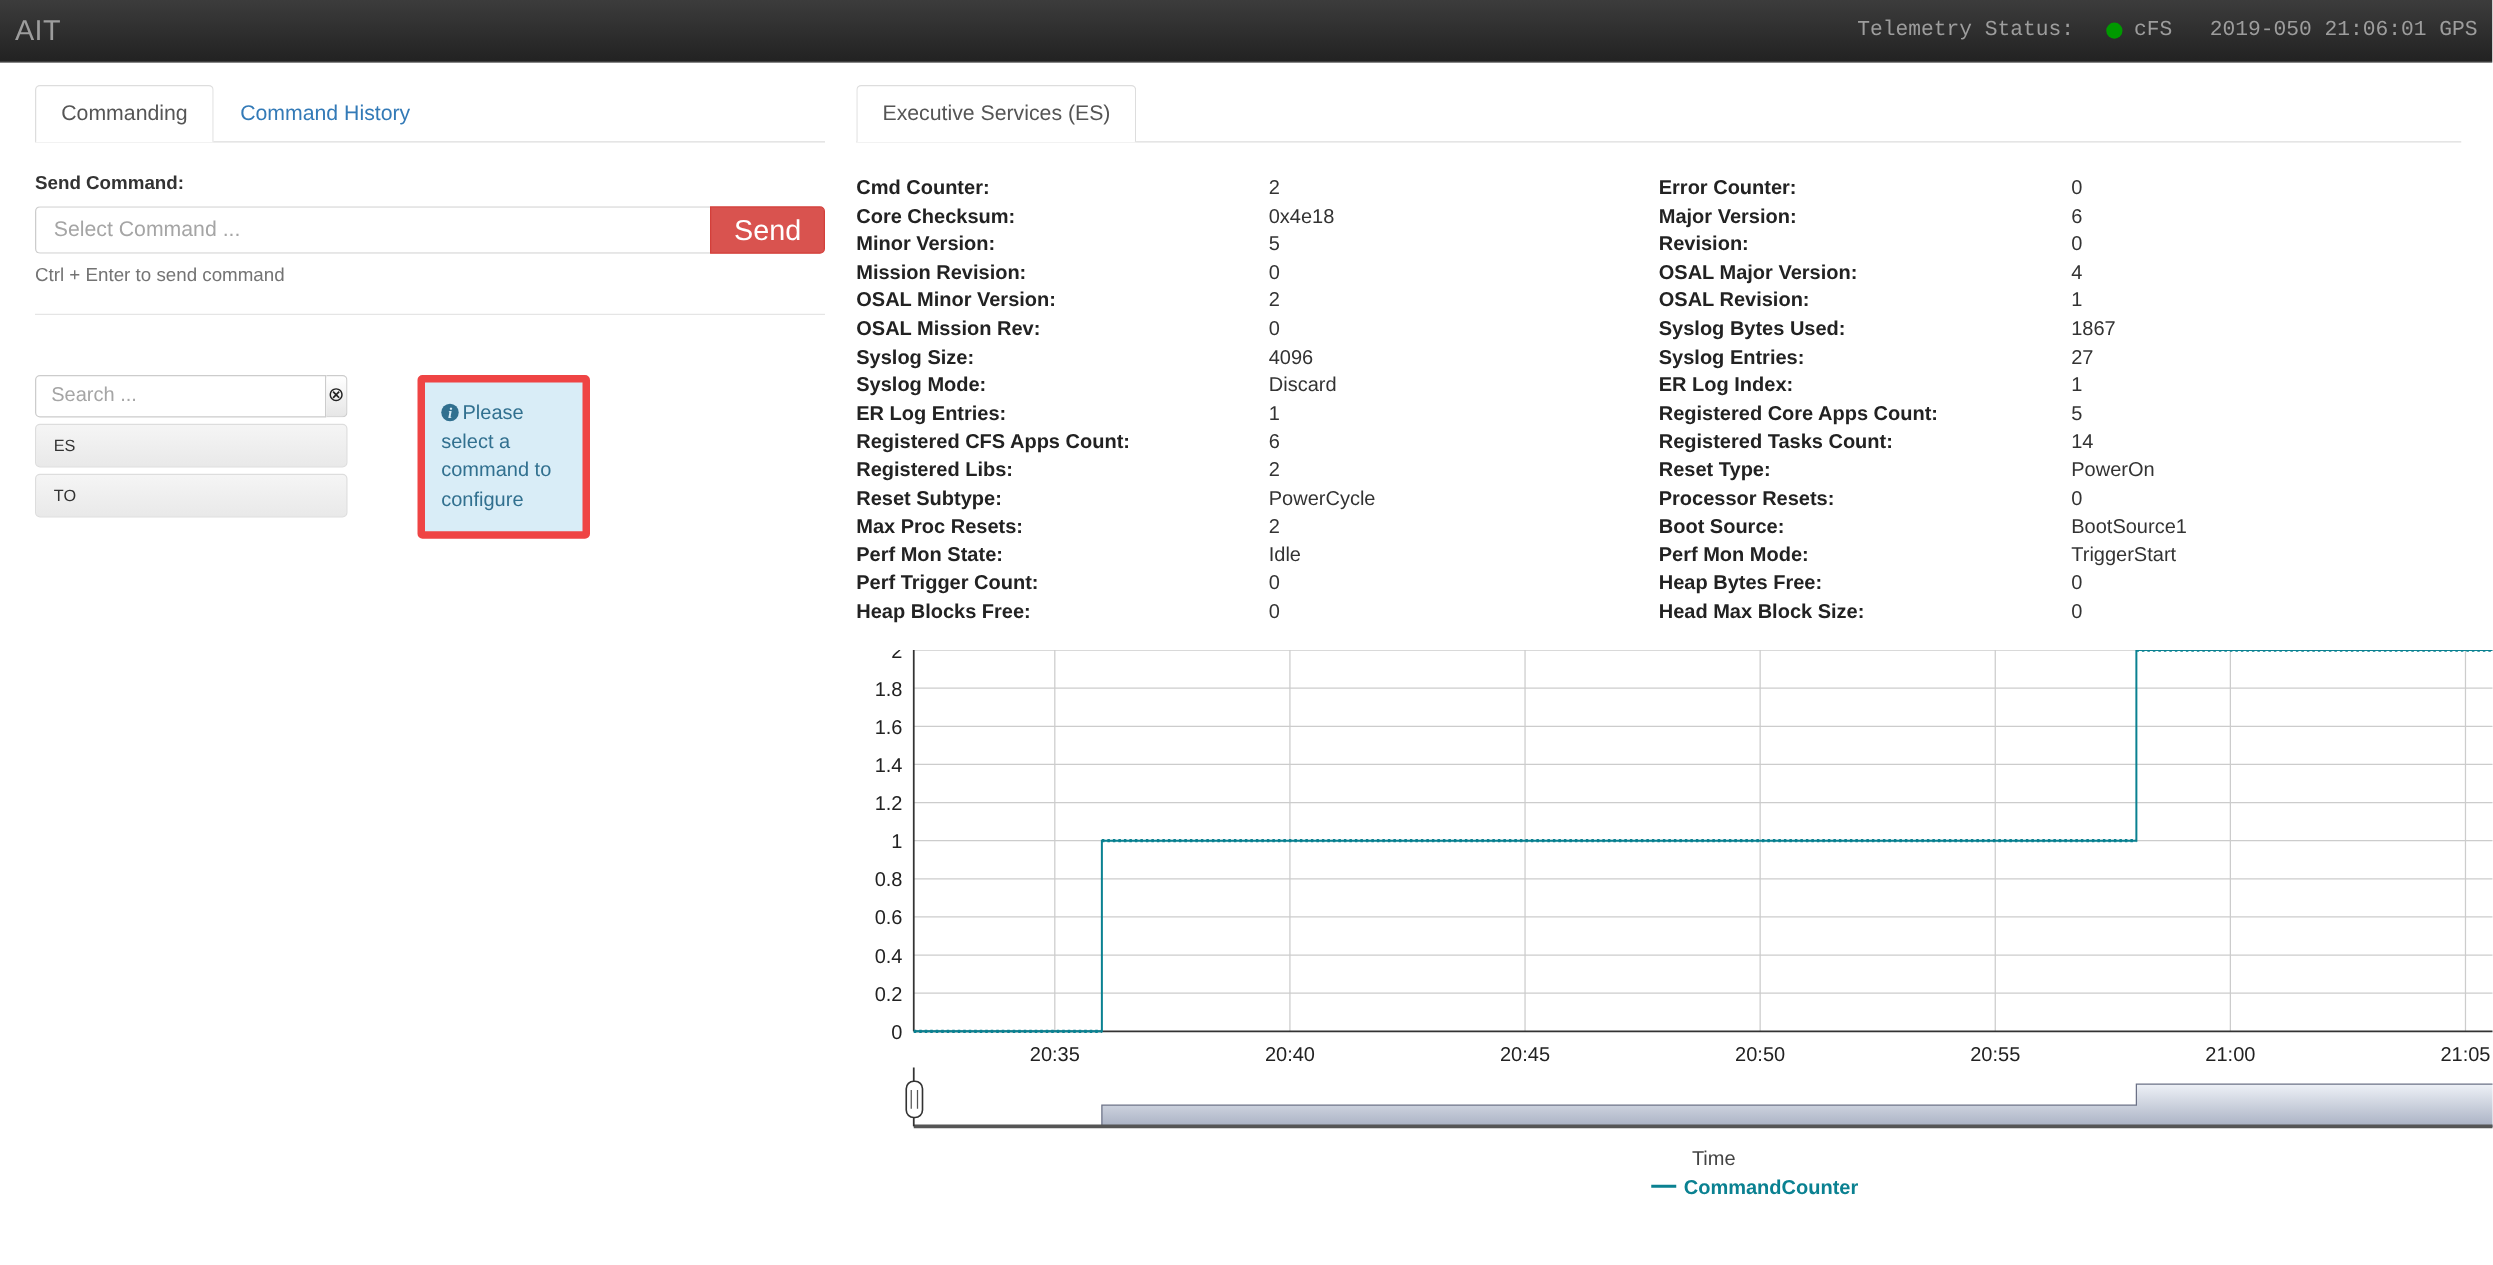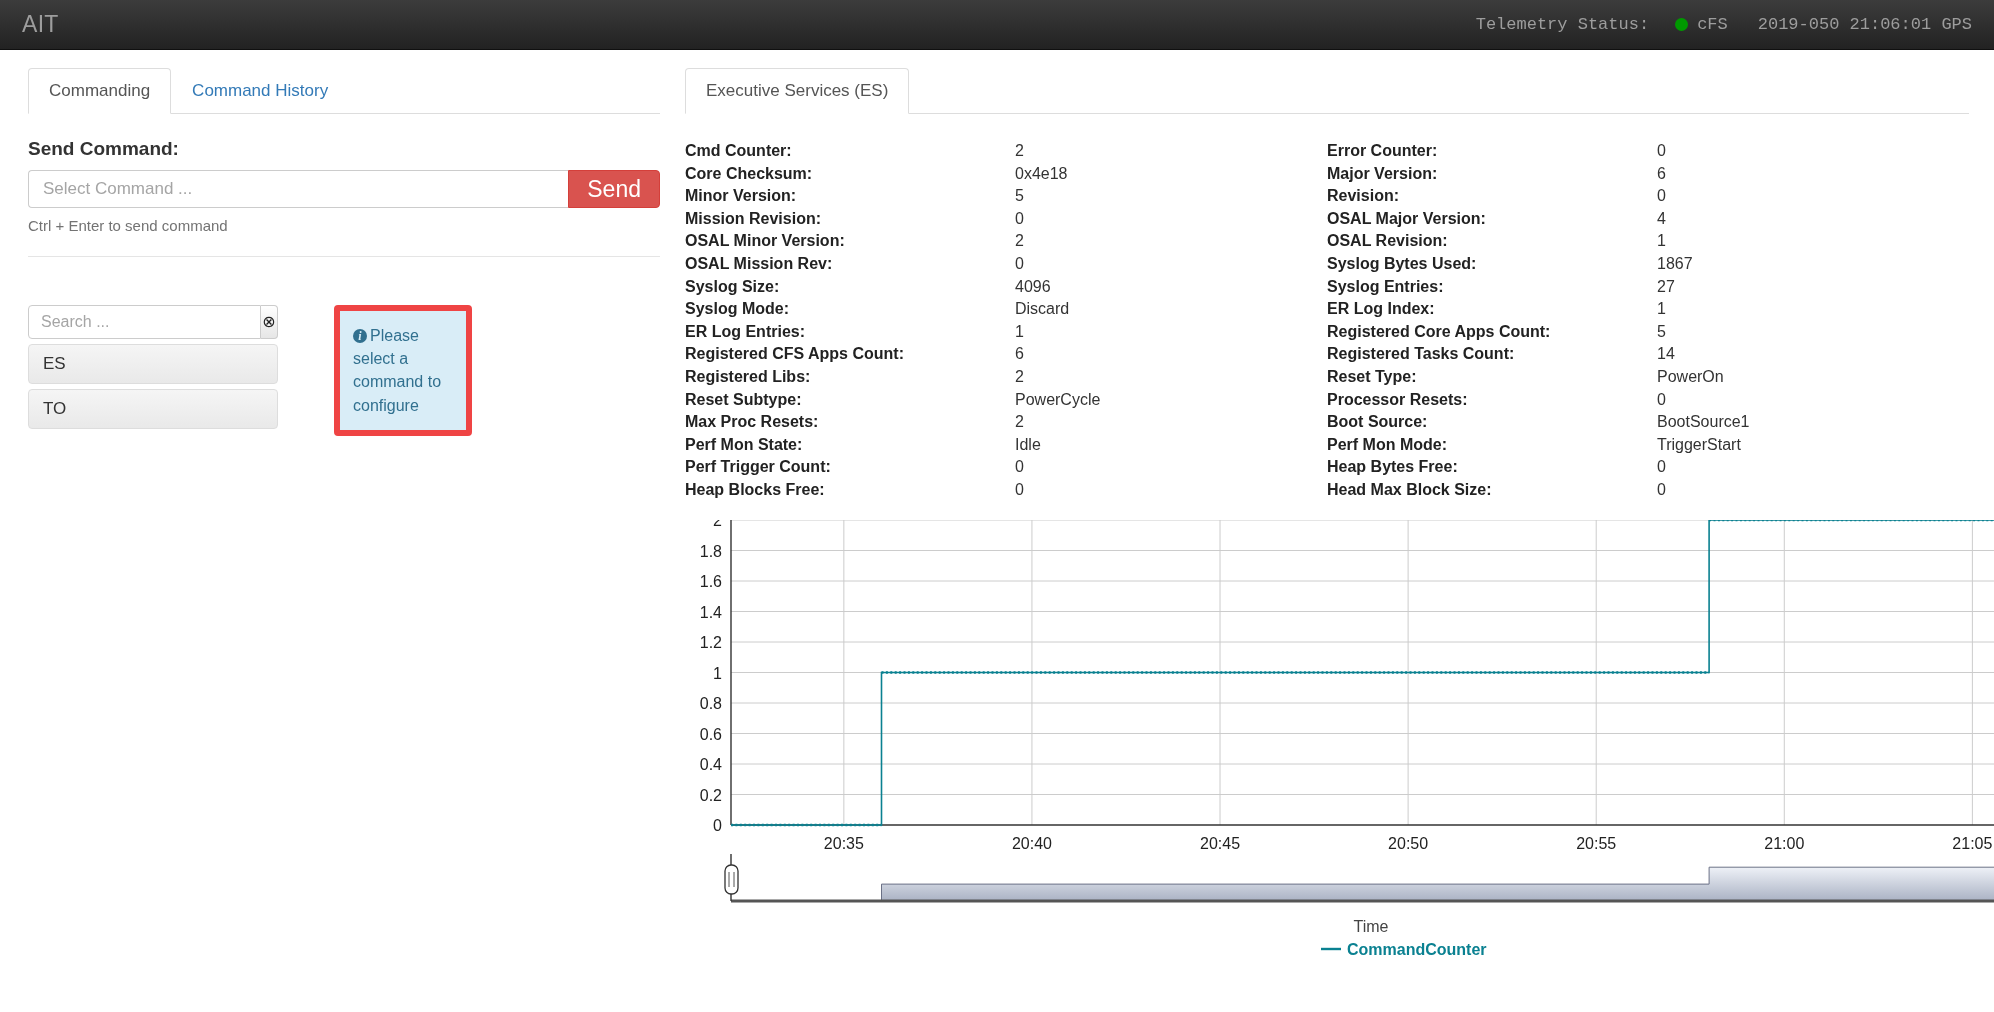--- a/index.html
+++ b/index.html
@@ -11,21 +11,21 @@
     overflow: hidden;
   }
 
   
   .navbar {
     height: 50px;
     background: linear-gradient(to bottom, #3c3c3c 0%, #222222 100%);
     border-bottom: 1px solid #101010;
     display: flex;
     align-items: center;
-    padding: 0 22px;
+    padding: 0 12px;
     color: #9d9d9d;
   }
   .navbar .brand {
     font-size: 23px;
     color: #9d9d9d;
     letter-spacing: 0.3px;
   }
   .navbar .right {
     margin-left: auto;
     display: flex;
@@ -84,21 +84,21 @@
   }
   .tab.active {
     color: #555555;
     background: #ffffff;
     border: 1px solid #dddddd;
     border-bottom-color: #ffffff;
   }
 
   
   .section-label {
-    font-size: 19px;
+    font-size: 15px;
     font-weight: bold;
     color: #333333;
     margin: 24px 0 10px 0;
   }
   .input-group {
     display: flex;
     width: 100%;
     height: 38px;
   }
   .cmd-input {
@@ -167,21 +167,21 @@
   }
   .clear-glyph {
     font-size: 16px;
     color: #222222;
     line-height: 1;
   }
   .list-item {
     width: 250px;
     margin-top: 5px;
     padding: 9px 14px;
-    font-size: 17px;
+    font-size: 13px;
     color: #333333;
     background: linear-gradient(to bottom, #f5f5f5 0%, #e9e9e9 100%);
     border: 1px solid #dddddd;
     border-radius: 4px;
     cursor: pointer;
   }
 
   
   .alert-col { margin-left: 48px; padding-top: 0; }
   .alert-info {

